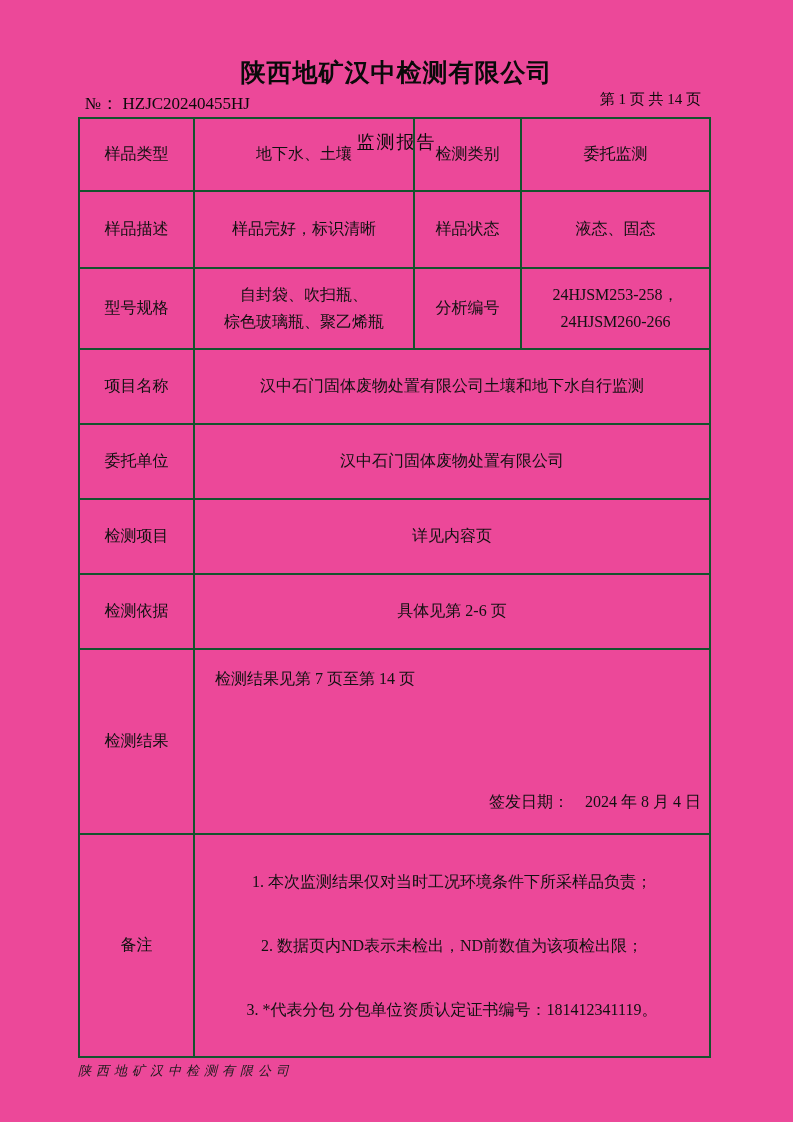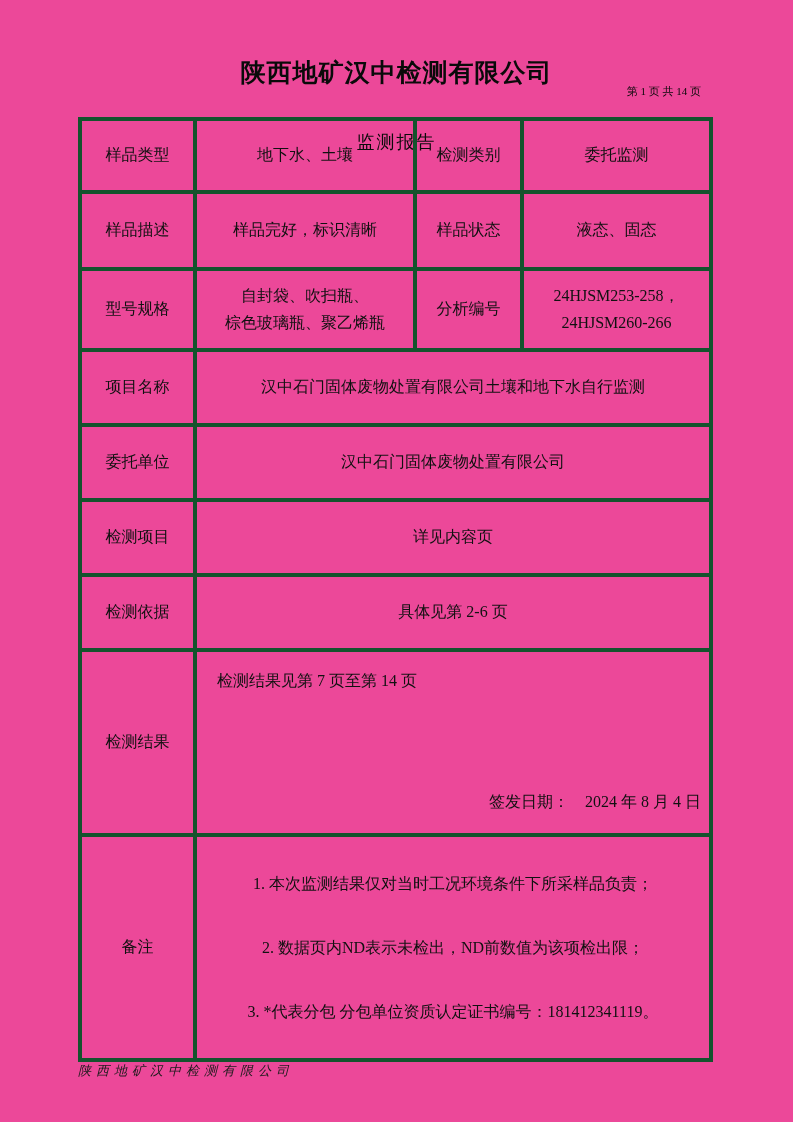--- a/index.html
+++ b/index.html
@@ -44,36 +44,36 @@
   .report-no {
     position: absolute;
     top: 92px;
     left: 85px;
     font-size: 17px;
     white-space: pre-wrap;
     color: #0a0a0a;
   }
   .page-indicator {
     position: absolute;
-    top: 84px;
+    top: 90px;
     right: 92px;
-    font-size: 11px;
+    font-size: 15px;
     white-space: pre-wrap;
     color: #0a0a0a;
   }
   table.report {
     position: absolute;
     top: 117px;
     left: 78px;
     width: 631px;
     border-collapse: collapse;
     table-layout: fixed;
   }
   table.report td {
-    border: 4px solid #14532d;
+    border: 2px solid #14532d;
     text-align: center;
     vertical-align: middle;
     font-size: 16px;
     line-height: 1.65;
     padding: 2px 16px;
     white-space: pre-line;
     color: #111111;
     font-family: Liberation Serif, serif;
   }
   td.cell-result-content {
@@ -114,20 +114,21 @@
     color: #1c1c1c;
   }
 </style>
 </head>
 <body>
 
 <div class="page">
 
   <div class="company-title">陕西地矿汉中检测有限公司</div>
   <div class="report-title">监测报告</div>
+  <div class="report-no">№： HZJC20240455HJ</div>
   <div class="page-indicator">第 1 页 共 14 页</div>
 
   <table class="report">
     <colgroup>
       <col style="width:115px">
       <col style="width:220px">
       <col style="width:107px">
       <col style="width:189px">
     </colgroup>
     <tbody>

